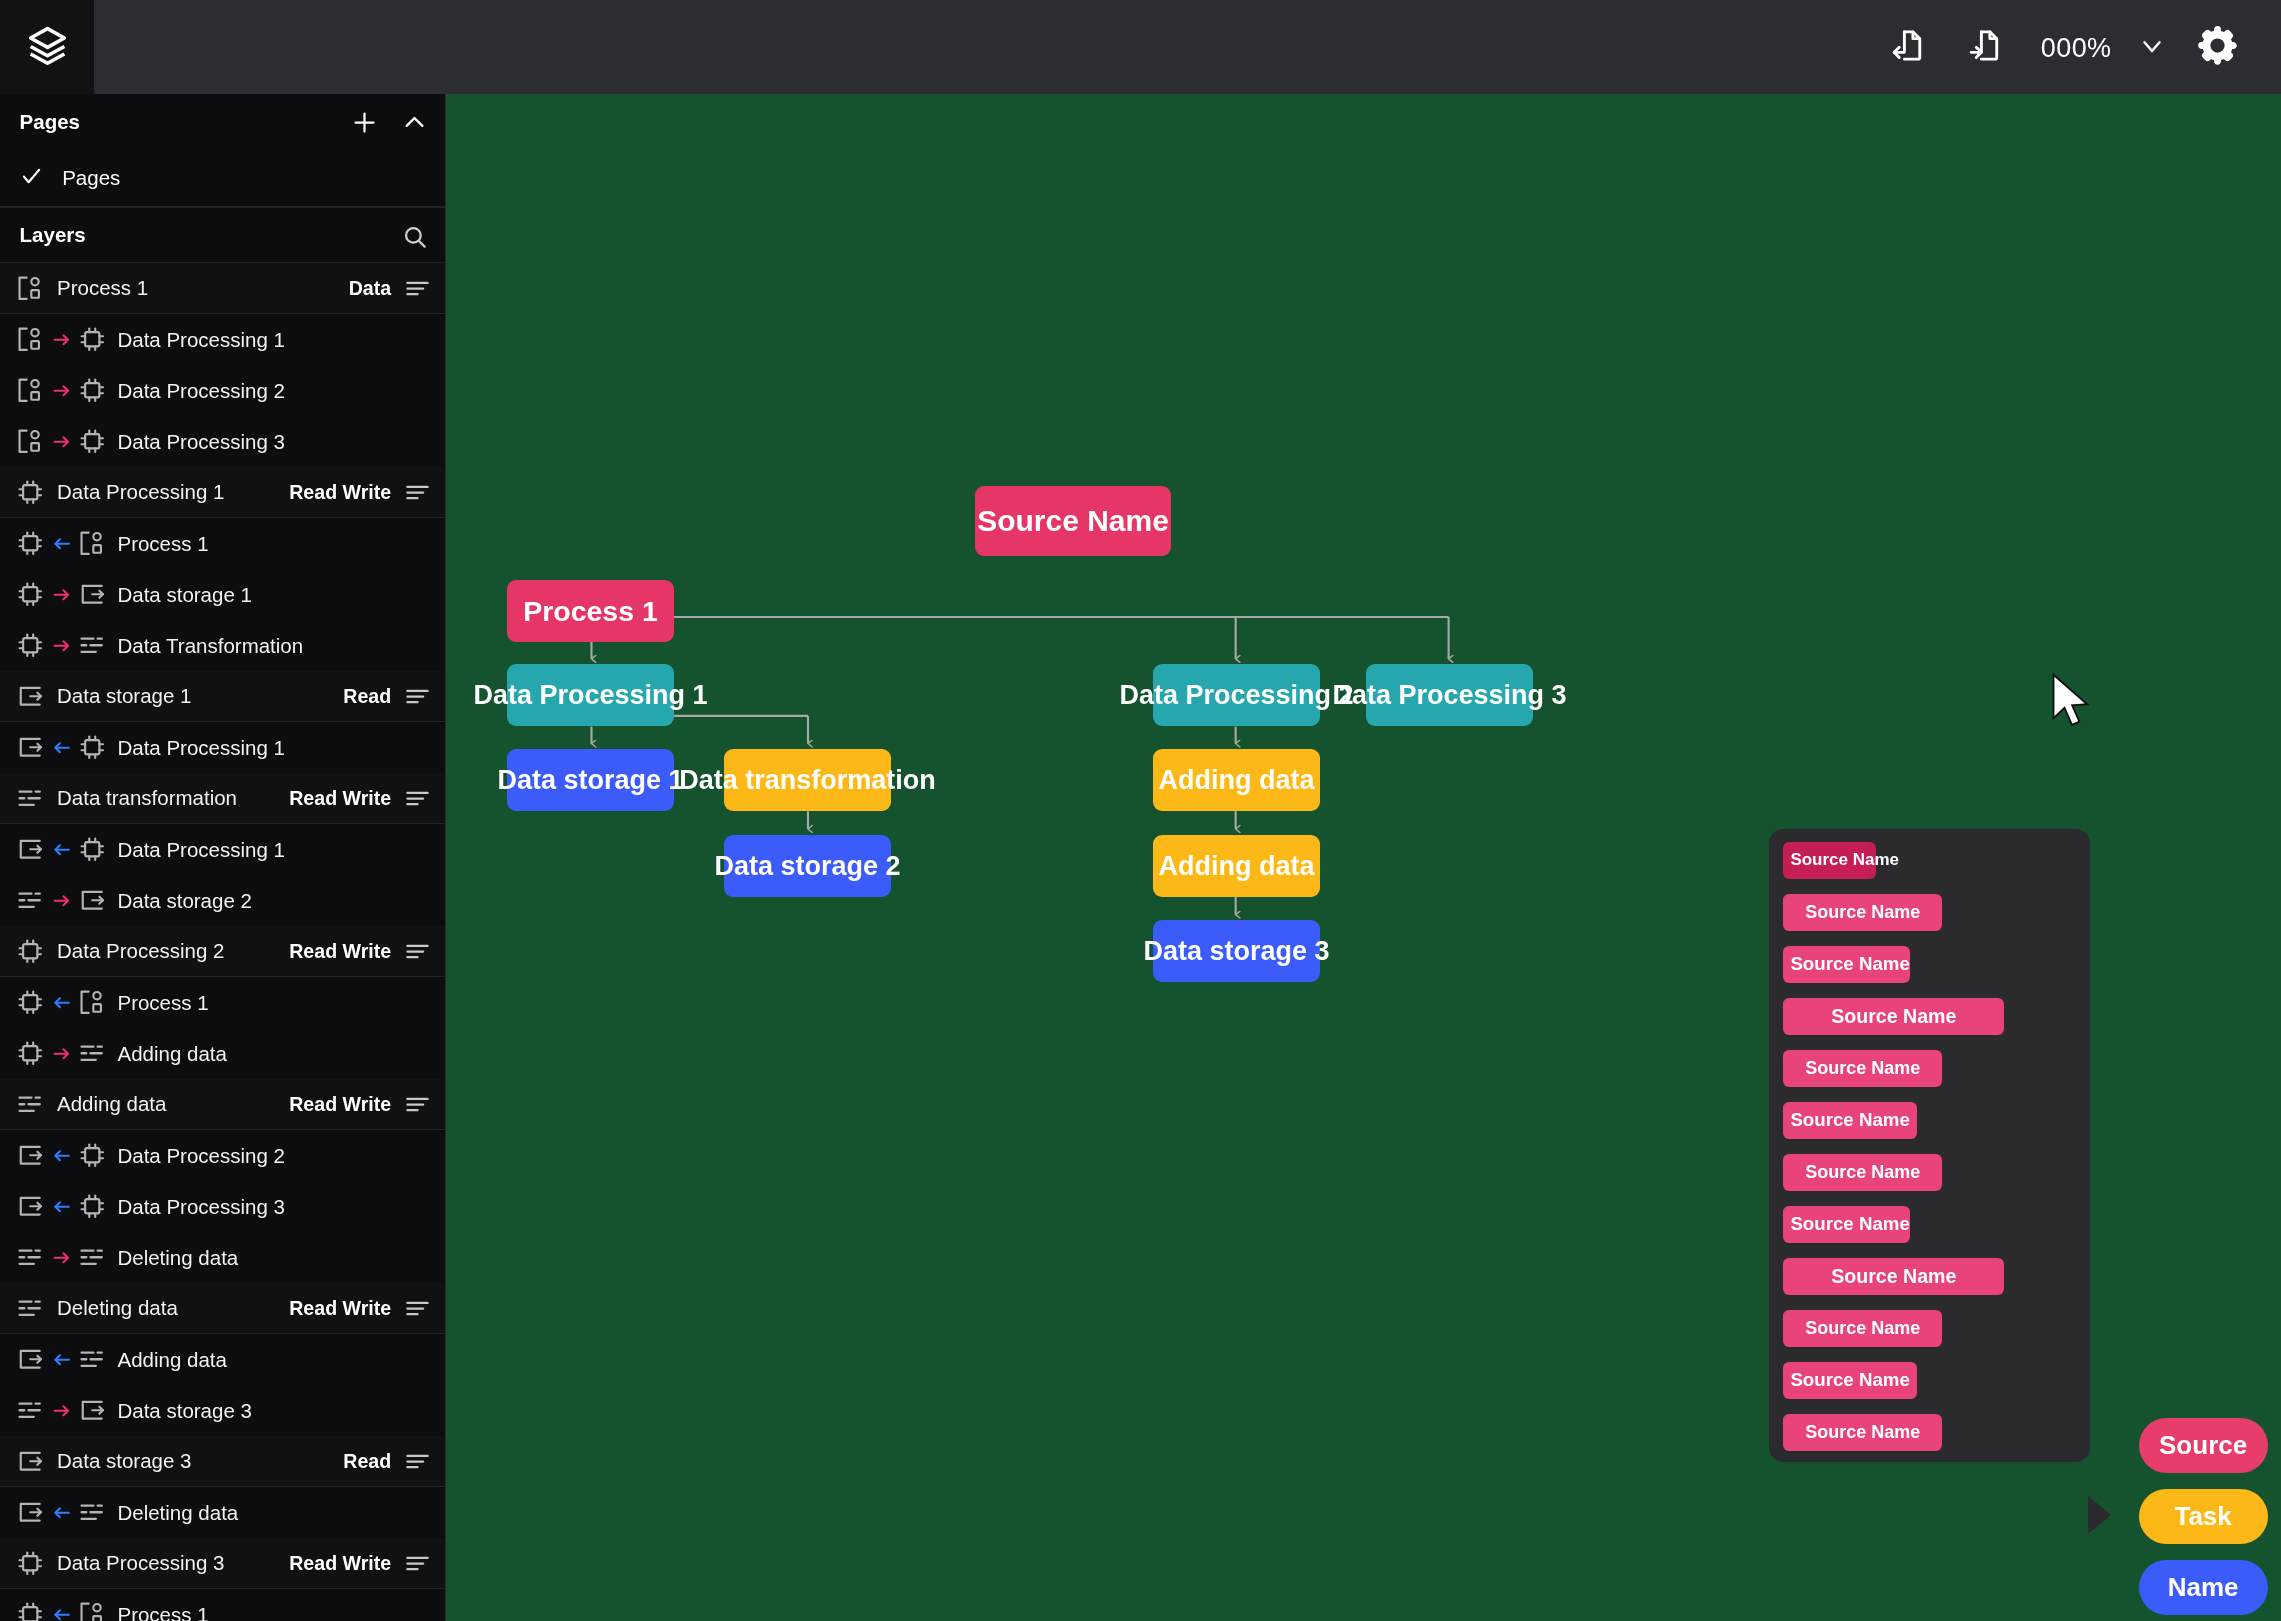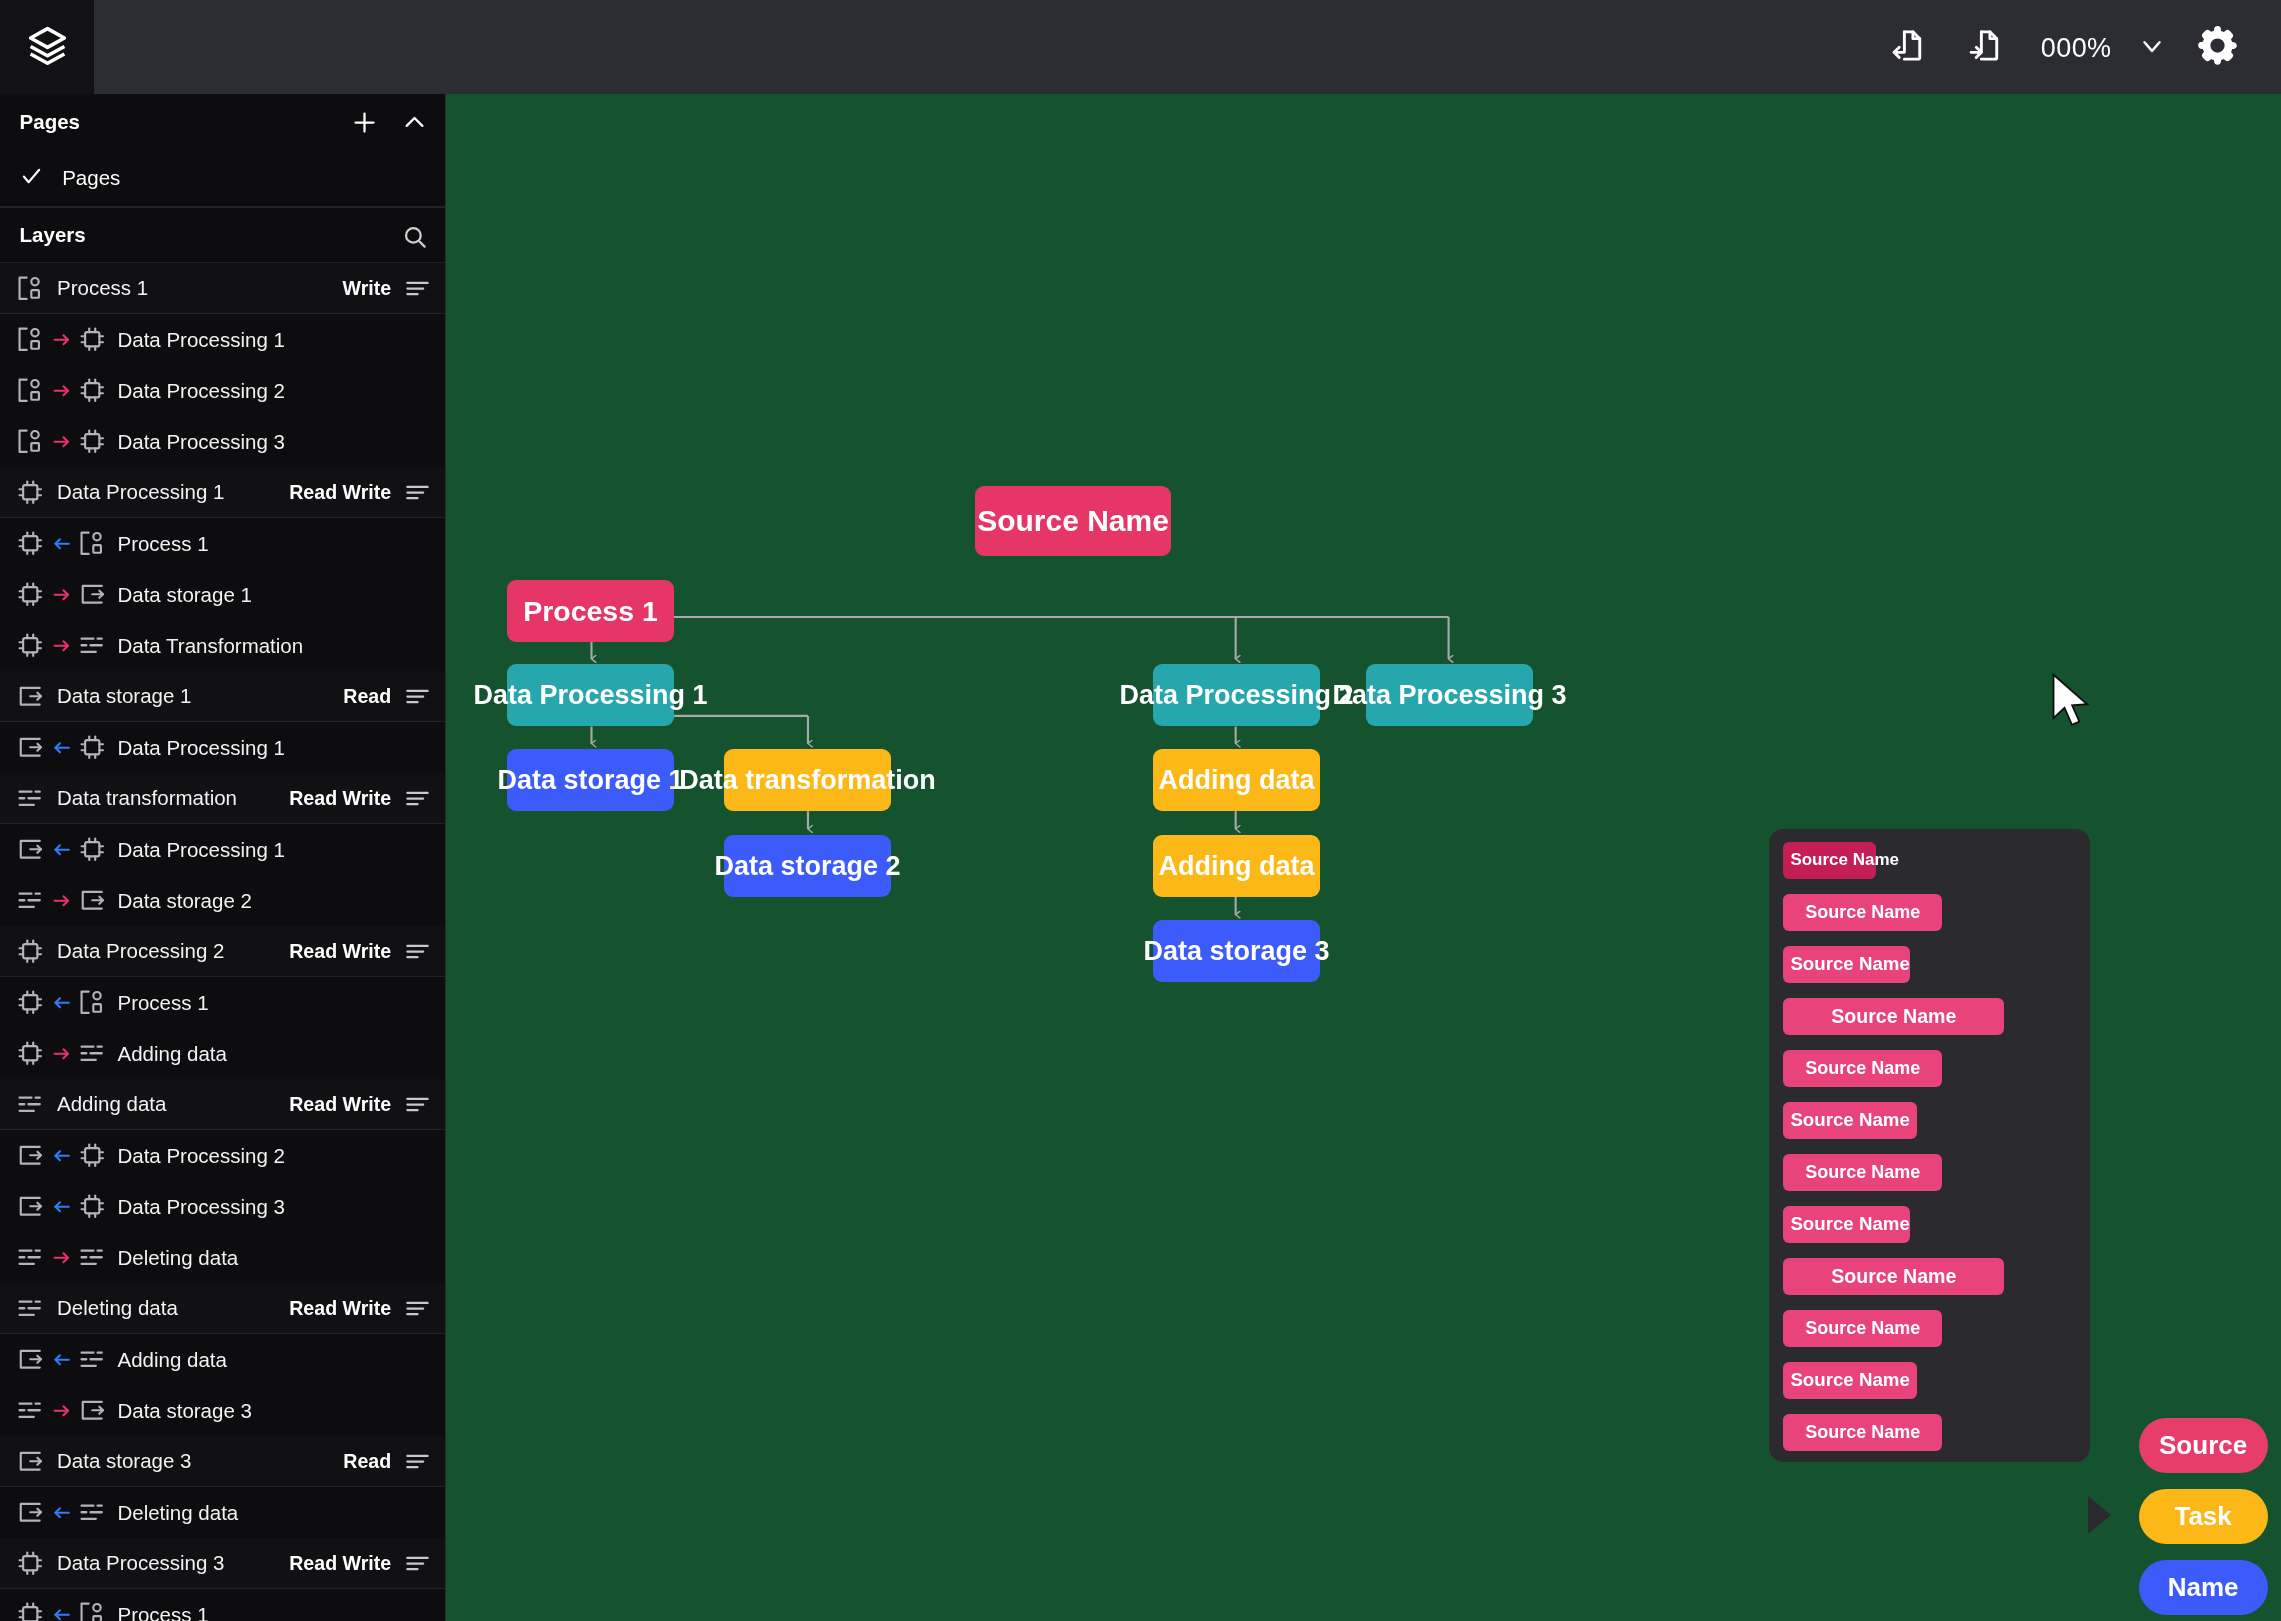--- a/index.html
+++ b/index.html
@@ -211,21 +211,21 @@
             <span style="display: inline-flex;">
               <svg width="28.5" height="28.5" viewBox="0 0 24 24" fill="none" stroke="#b4b4b8" stroke-width="1.8" stroke-linecap="round" stroke-linejoin="round">
                 <polyline points="9,3 3,3 3,21 9,21"></polyline>
                 <circle cx="16" cy="6.5" r="3.1"></circle>
                 <rect x="12.9" y="13.6" width="6.4" height="6.4" rx=".7"></rect>
               </svg>
             </span>
           </span>
           <span class="layer-label">Process 1</span>
           <span class="layer-right">
-            <span class="layer-perm">Write</span>
+            <span class="layer-perm">Data</span>
             <span style="display: inline-flex;">
               <svg width="27" height="27" viewBox="0 0 24 24" fill="none" stroke="#c9c9cd" stroke-width="2" stroke-linecap="round" stroke-linejoin="round">
                 <line x1="3" y1="7" x2="21" y2="7"></line>
                 <line x1="3" y1="12" x2="17" y2="12"></line>
                 <line x1="3" y1="17" x2="12" y2="17"></line>
               </svg>
             </span>
           </span>
         </div>
         <div class="layer-row">

